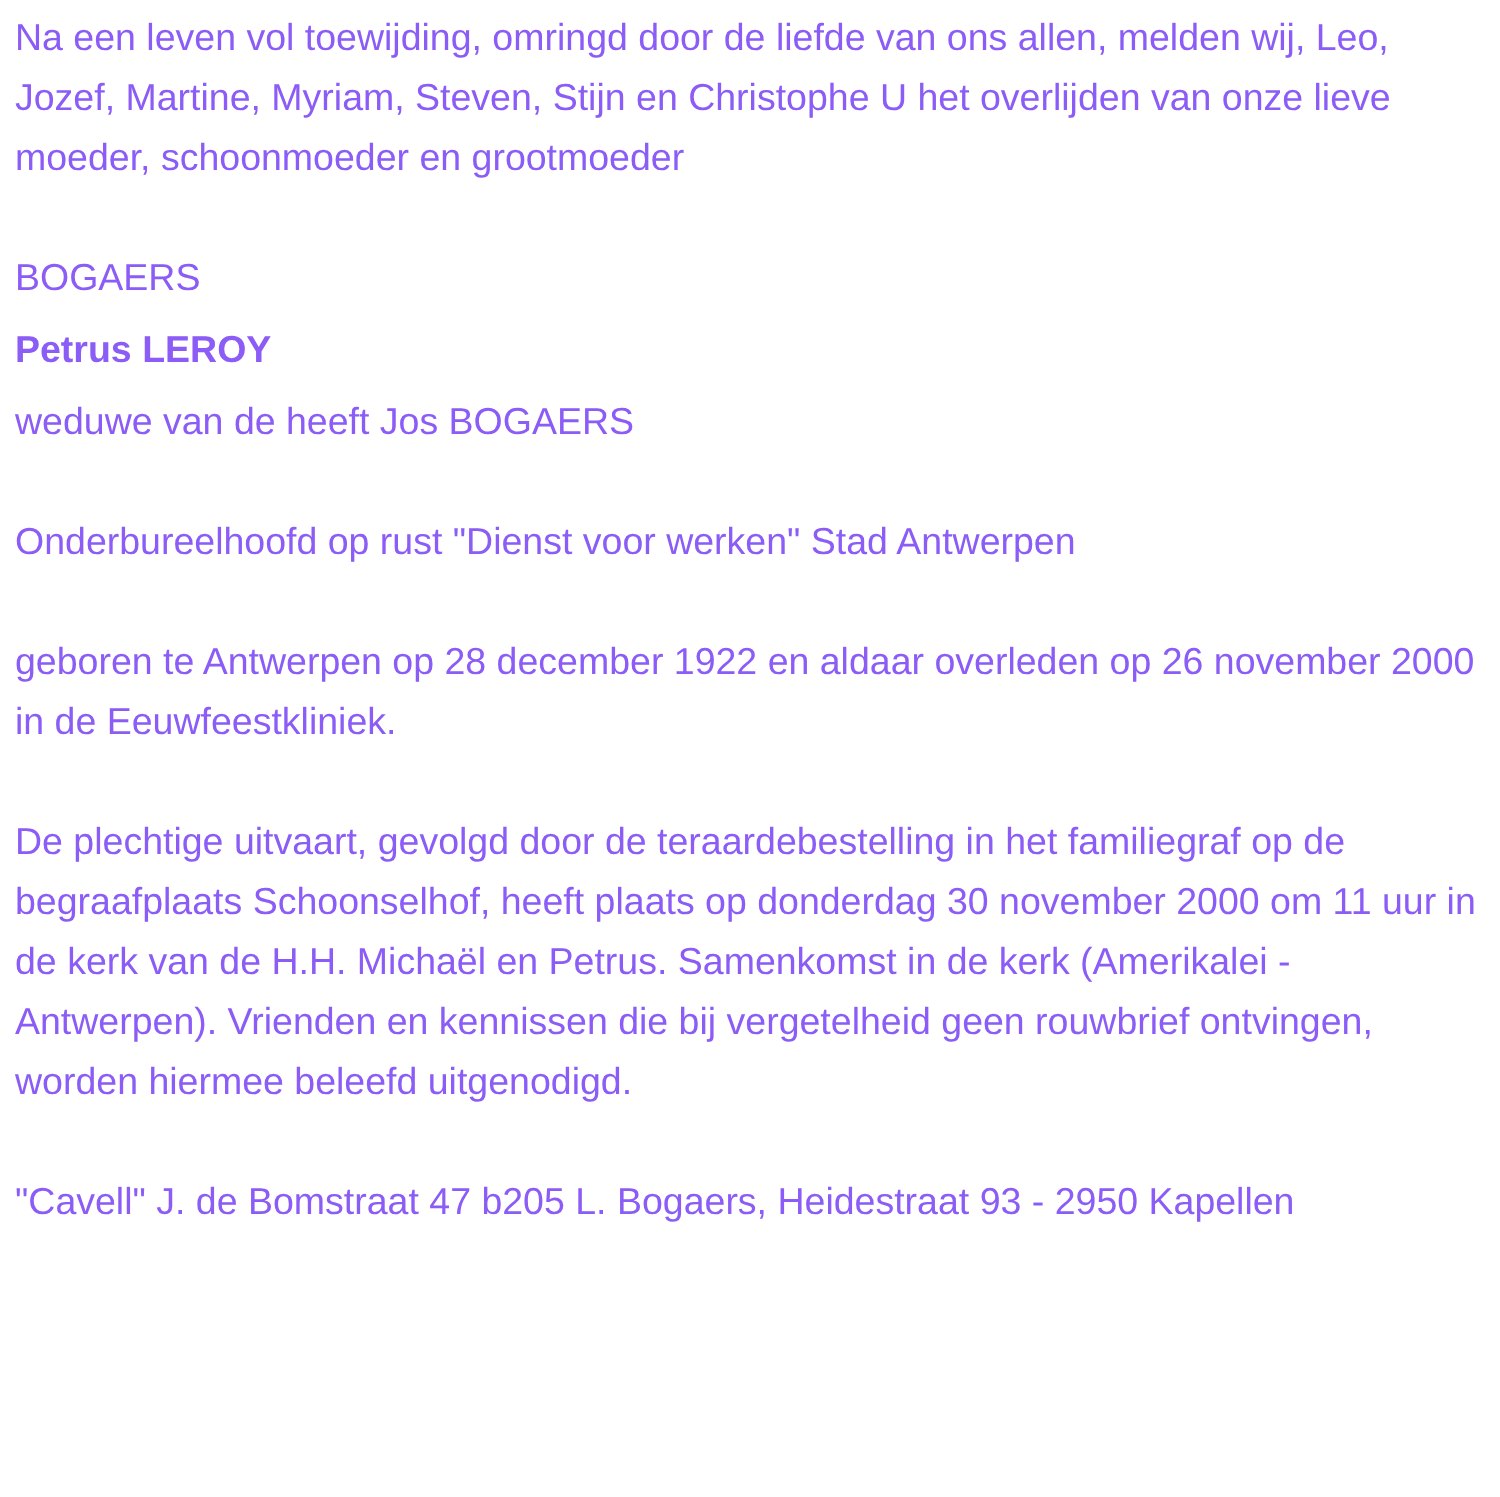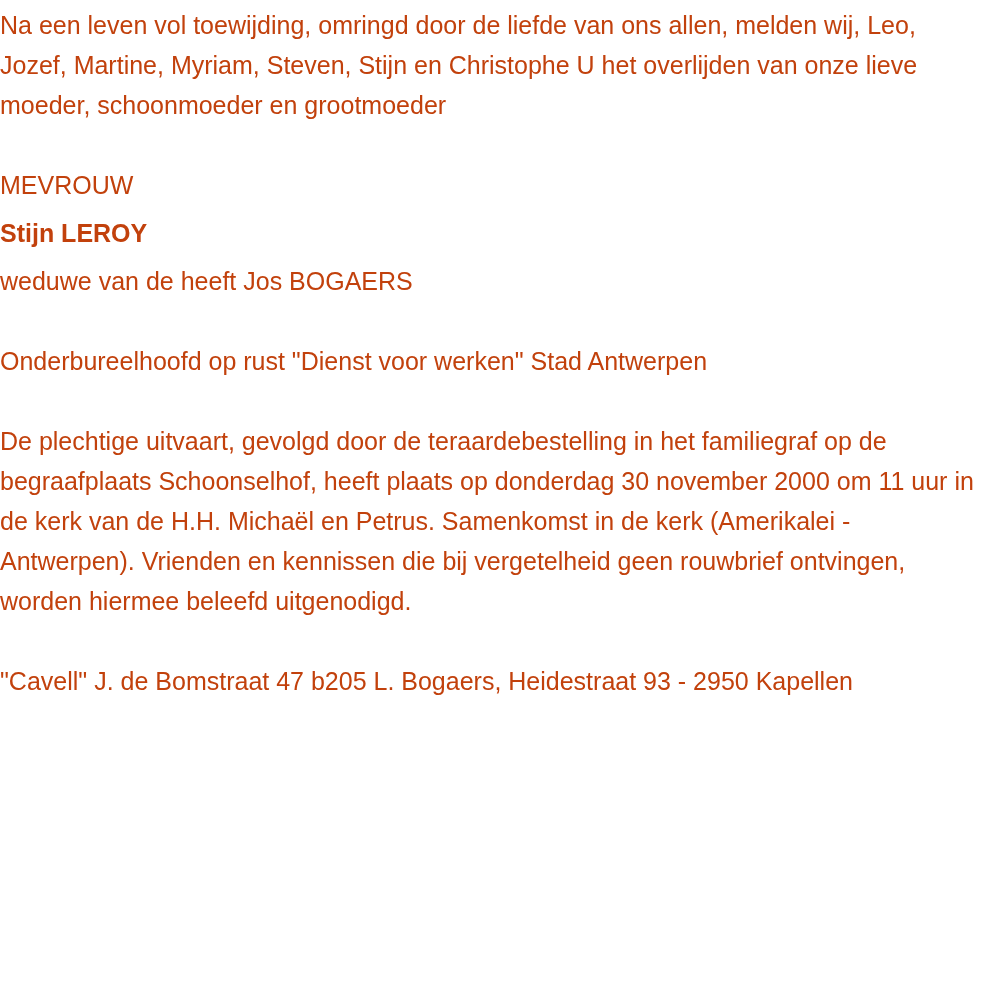--- a/index.html
+++ b/index.html
@@ -6,50 +6,51 @@
     margin: 0;
     padding: 0;
     background: #ffffff;
   }
   .page {
     width: 1000px;
     height: 998px;
     box-sizing: border-box;
     background: #ffffff;
     font-family: "Liberation Sans", "DejaVu Sans", sans-serif;
-    color: #c2410c;
+    color: #8b5cf6;
     font-size: 25px;
     line-height: 40px;
-    padding: 5px 12px 0 0;
+    padding: 5px 12px 0 10px;
     overflow: hidden;
   }
   .page p {
     margin: 0;
     max-width: 978px;
   }
   
   .gap-large { margin-top: 40px !important; }
   
   .gap-small { margin-top: 8px !important; }
   .name-line { font-weight: bold; }
 </style>
 </head>
 <body>
 
 <div class="page">
 
   <p>Na een leven vol toewijding, omringd door de liefde van ons allen, melden wij, Leo, Jozef, Martine, Myriam, Steven, Stijn en Christophe U het overlijden van onze lieve moeder, schoonmoeder en grootmoeder</p>
 
-  <p class="gap-large">MEVROUW</p>
+  <p class="gap-large">BOGAERS</p>
 
-  <p class="gap-small name-line">Stijn LEROY</p>
+  <p class="gap-small name-line">Petrus LEROY</p>
 
   <p class="gap-small">weduwe van de heeft Jos BOGAERS</p>
 
   <p class="gap-large">Onderbureelhoofd op rust "Dienst voor werken" Stad Antwerpen</p>
 
+  <p class="gap-large">geboren te Antwerpen op 28 december 1922 en aldaar overleden op 26 november 2000 in de Eeuwfeestkliniek.</p>
 
   <p class="gap-large">De plechtige uitvaart, gevolgd door de teraardebestelling in het familiegraf op de begraafplaats Schoonselhof, heeft plaats op donderdag 30 november 2000 om 11 uur in de kerk van de H.H. Michaël en Petrus. Samenkomst in de kerk (Amerikalei - Antwerpen). Vrienden en kennissen die bij vergetelheid geen rouwbrief ontvingen, worden hiermee beleefd uitgenodigd.</p>
 
   <p class="gap-large">"Cavell" J. de Bomstraat 47 b205 L. Bogaers, Heidestraat 93 - 2950 Kapellen</p>
 
 
 </div>
 
 </body></html>

